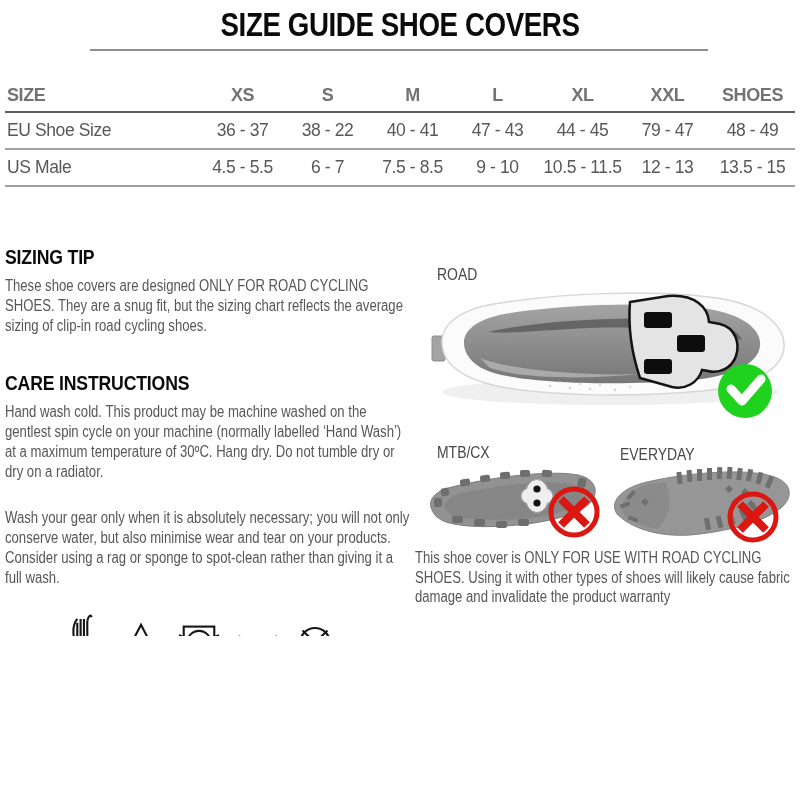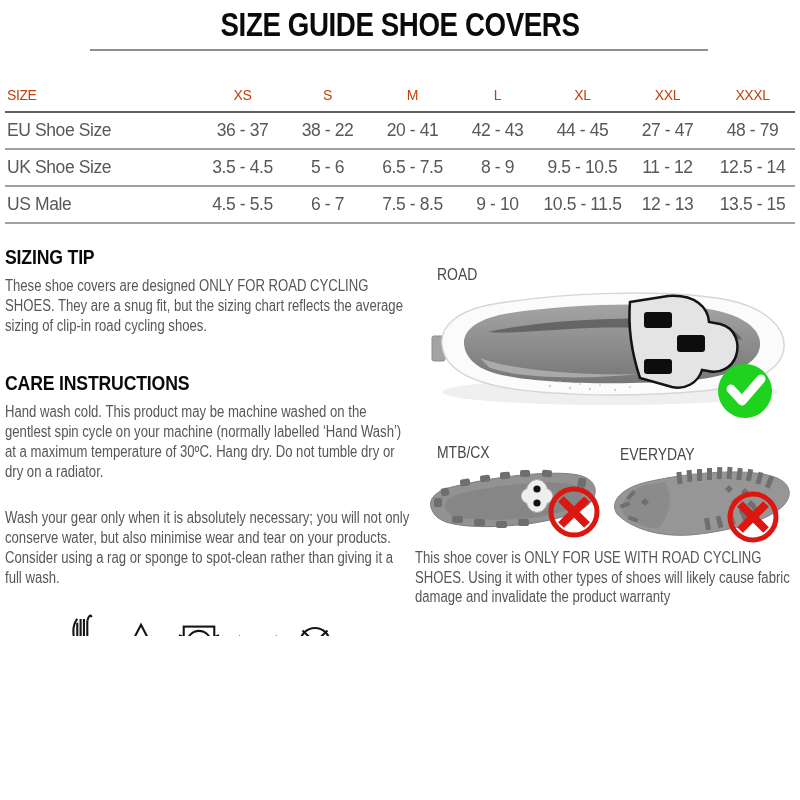--- a/index.html
+++ b/index.html
@@ -21,21 +21,21 @@
   
   table.size-table {
     position:absolute; top:79px; left:5px; width:790px;
     border-collapse:collapse; table-layout:fixed;
   }
   table.size-table th, table.size-table td {
     text-align:center; vertical-align:middle; white-space:nowrap;
     letter-spacing:-0.4px;
   }
   table.size-table th {
-    font-size:14px; font-weight:normal; color:#c2410c; height:33px;
+    font-size:18px; font-weight:bold; color:#737373; height:33px;
   }
   table.size-table td { font-size:17.5px; color:#585858; height:37px;text-align:center; }
   table.size-table .l { text-align:left; padding-left:2px; }
   table.size-table thead tr { border-bottom:2px solid #5f5f5f; }
   table.size-table tbody tr { border-bottom:2px solid #a0a0a0; }
   
   .h-sec {
     position:absolute; left:5px; font-size:21px; font-weight:bold; color:#0a0a0a;
     letter-spacing:-0.2px; transform:scaleX(0.84); transform-origin:0 0;
     white-space:nowrap;
@@ -95,43 +95,33 @@
     </colgroup>
     <thead>
       <tr>
         <th class="l">SIZE</th>
         <th>XS</th>
         <th>S</th>
         <th>M</th>
         <th>L</th>
         <th>XL</th>
         <th>XXL</th>
-        <th>XXXL</th>
+        <th>SHOES</th>
       </tr>
     </thead>
     <tbody>
       <tr>
         <td class="l">EU Shoe Size</td>
         <td>36 - 37</td>
         <td>38 - 22</td>
-        <td>20 - 41</td>
-        <td>42 - 43</td>
+        <td>40 - 41</td>
+        <td>47 - 43</td>
         <td>44 - 45</td>
-        <td>27 - 47</td>
-        <td>48 - 79</td>
-      </tr>
-      <tr>
-        <td class="l">UK Shoe Size</td>
-        <td>3.5 - 4.5</td>
-        <td>5 - 6</td>
-        <td>6.5 - 7.5</td>
-        <td>8 - 9</td>
-        <td>9.5 - 10.5</td>
-        <td>11 - 12</td>
-        <td>12.5 - 14</td>
+        <td>79 - 47</td>
+        <td>48 - 49</td>
       </tr>
       <tr>
         <td class="l">US Male</td>
         <td>4.5 - 5.5</td>
         <td>6 - 7</td>
         <td>7.5 - 8.5</td>
         <td>9 - 10</td>
         <td>10.5 - 11.5</td>
         <td>12 - 13</td>
         <td>13.5 - 15</td>

